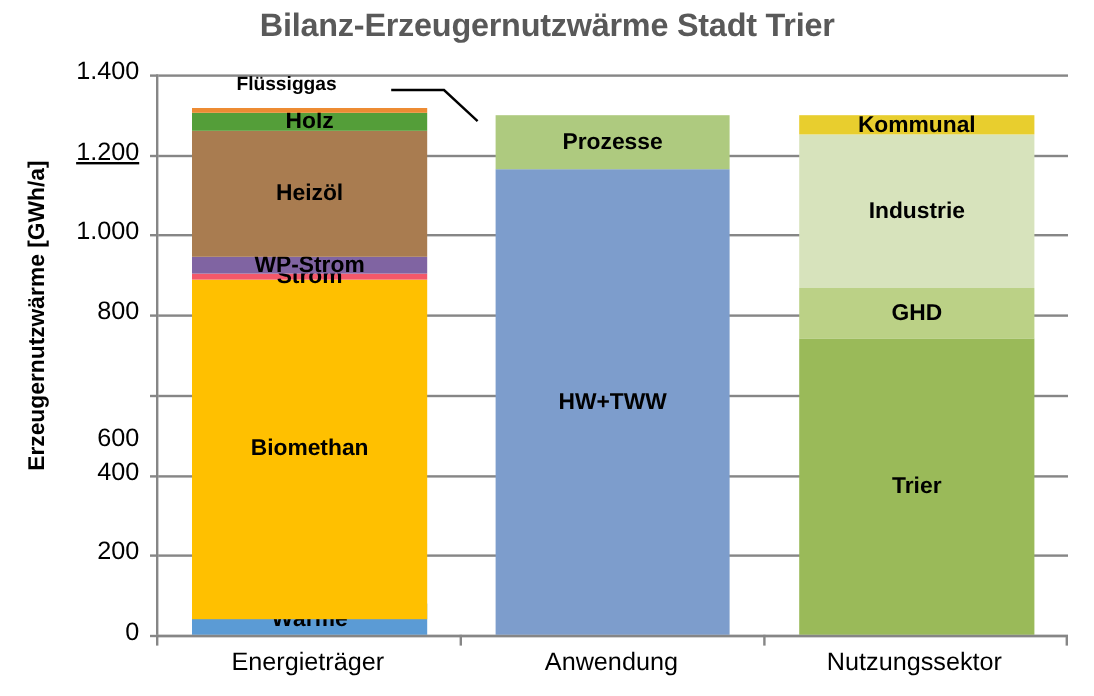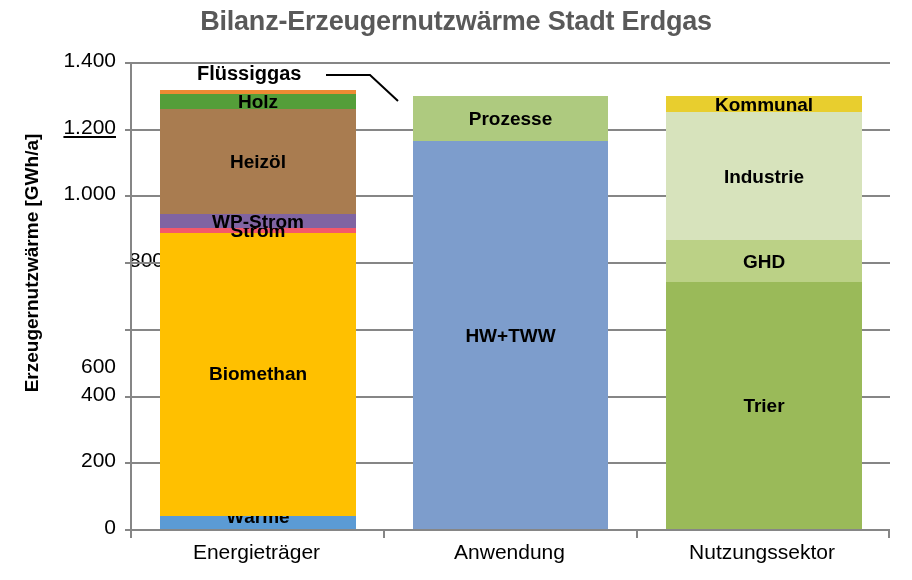--- a/index.html
+++ b/index.html
@@ -77,21 +77,21 @@
     font-weight:bold;
     color:#000000;
     white-space:nowrap;
     line-height:1;
     pointer-events:none;
   }
 
   
   .callout-label{
     position:absolute;
-    font-size:20px;font-weight:bold;color:#000000;
+    font-size:16px;font-weight:bold;color:#000000;
     white-space:nowrap;
   }
   .callout-line{position:absolute;overflow:visible;}
 
   
   .cat-axis{
     position:absolute;
     left:130px;top:529px;width:758px;height:0;
     border-top:2px solid #868686;
   }
@@ -107,29 +107,29 @@
     color:#000000;
     text-align:center;
     white-space:nowrap;
   }
 </style>
 </head>
 <body>
 
 <div id="chart-root">
 
-  <div class="chart-title">Bilanz-Erzeugernutzwärme Stadt Erdgas</div>
+  <div class="chart-title">Bilanz-Erzeugernutzwärme Stadt Trier</div>
 
   <div class="yaxis-title">Erzeugernutzwärme [GWh/a]</div>
 
   <div id="ytick-labels">
       <div class="ytick-label" style="left: 0px; width: 116px; top: 48px;">1.400</div>
       <div class="ytick-label" style="left: 0px; width: 116px; top: 114.714px; text-decoration: underline;">1.200</div>
       <div class="ytick-label" style="left: 0px; width: 116px; top: 181.429px;">1.000</div>
-      <div class="ytick-label" style="left: 0px; width: 116px; top: 248.143px; margin-left: 48px;">800</div>
+      <div class="ytick-label" style="left: 0px; width: 116px; top: 248.143px;">800</div>
       <div class="ytick-label" style="left: 0px; width: 116px; top: 314.857px; margin-top: 39px;">600</div>
       <div class="ytick-label" style="left: 0px; width: 116px; top: 381.571px;">400</div>
       <div class="ytick-label" style="left: 0px; width: 116px; top: 448.286px;">200</div>
       <div class="ytick-label" style="left: 0px; width: 116px; top: 515px;">0</div>
     </div>
 
   <div class="plot-area">
     <div id="gridlines">
         <div class="gridline" style="top: 0px;"></div>
         <div class="tick" style="top: 0px;"></div>

